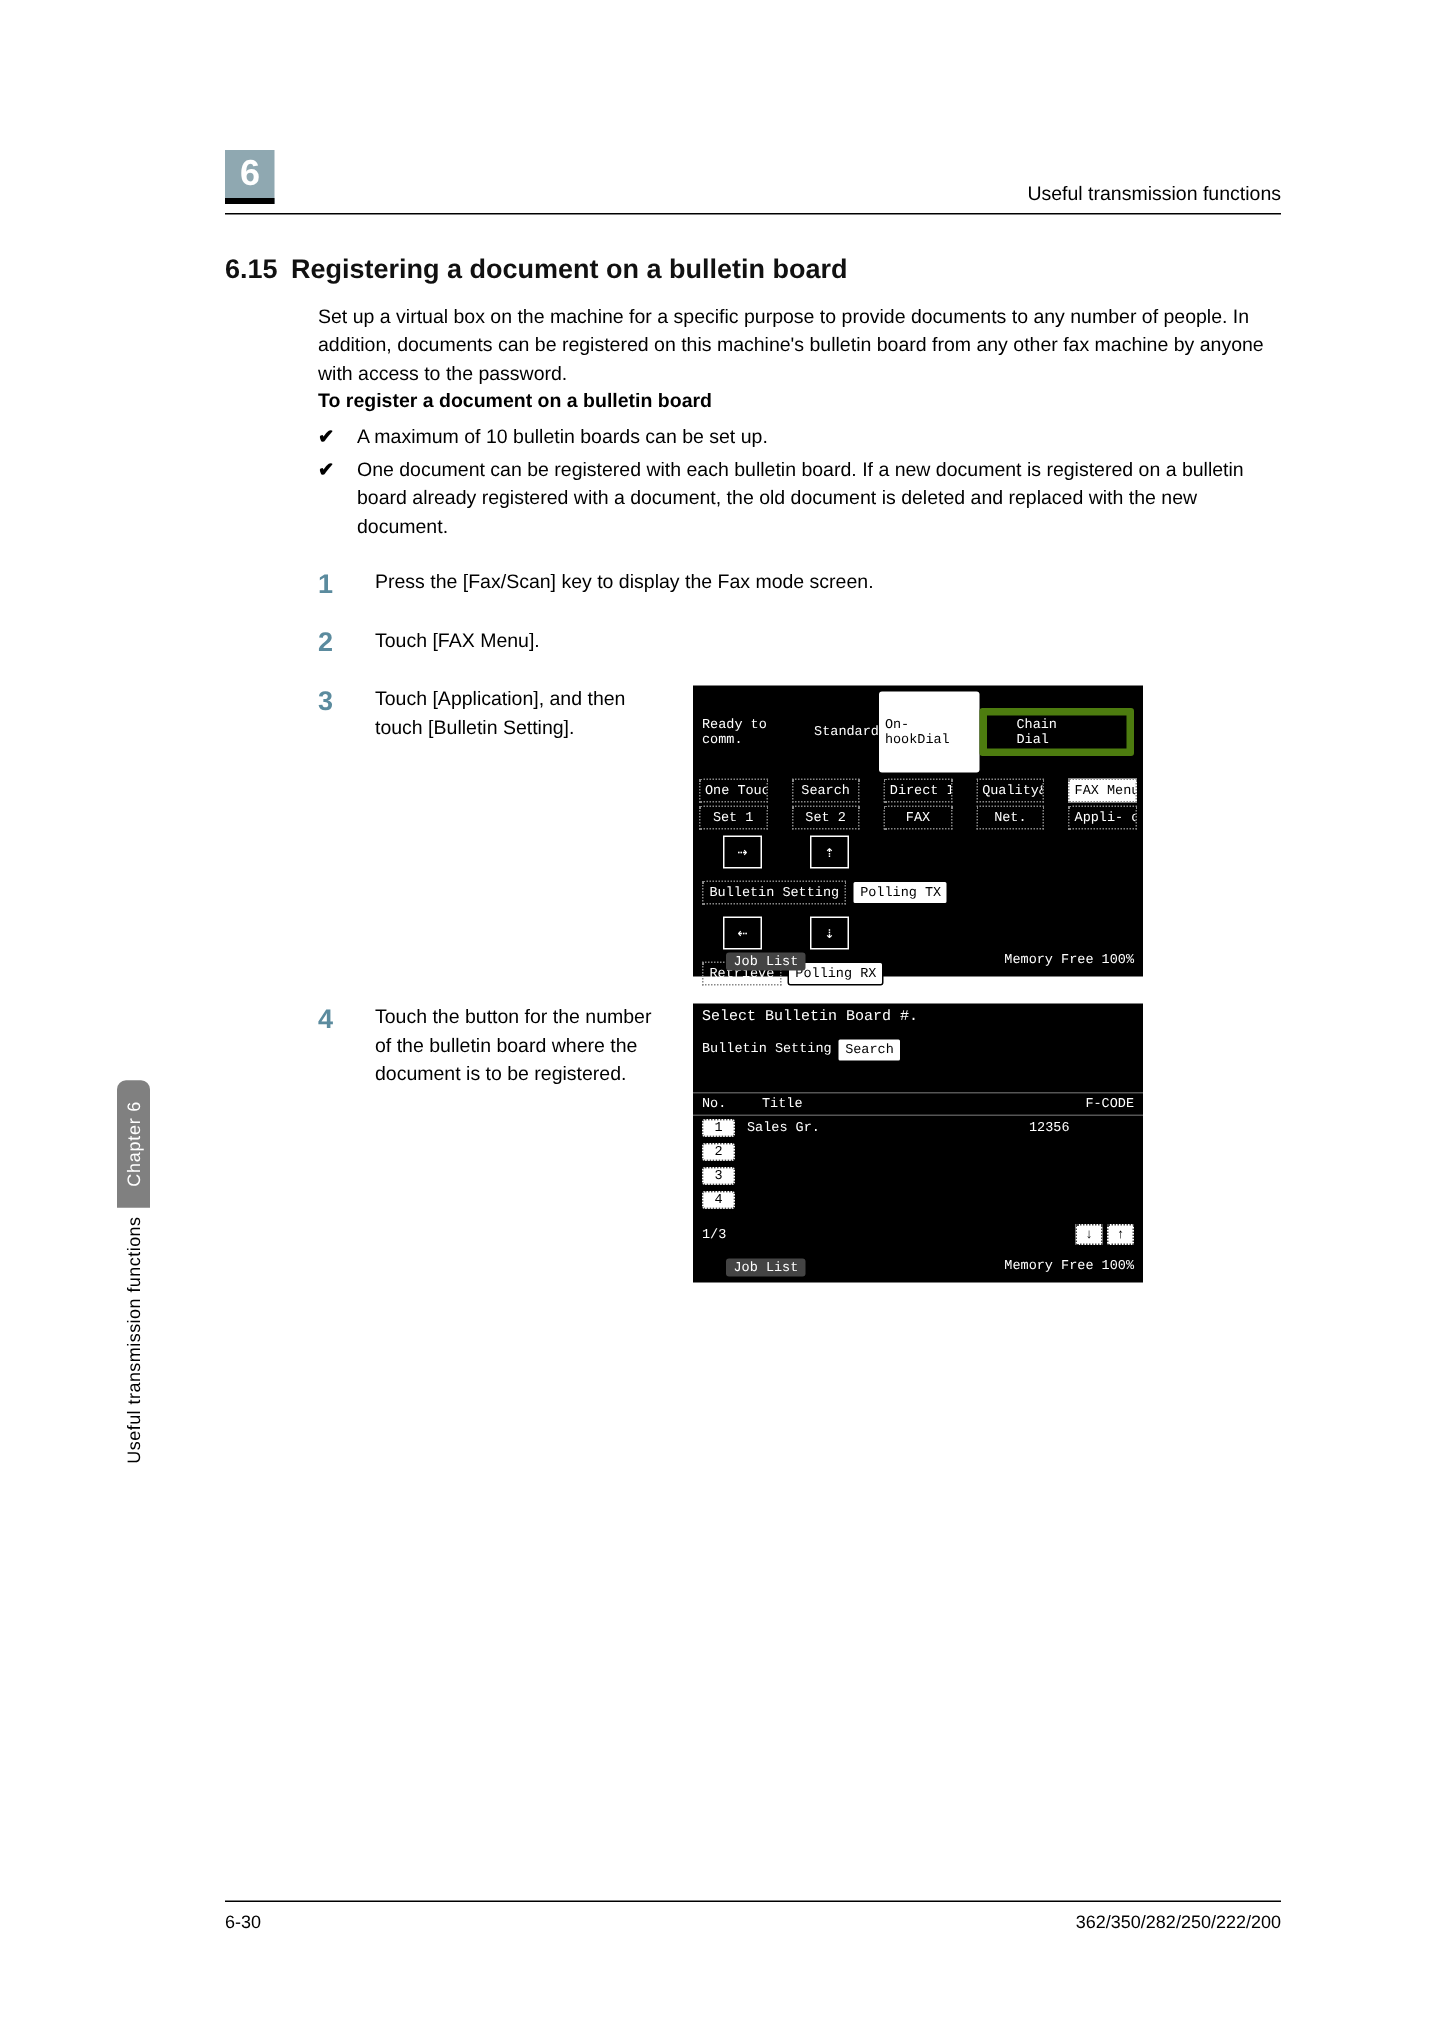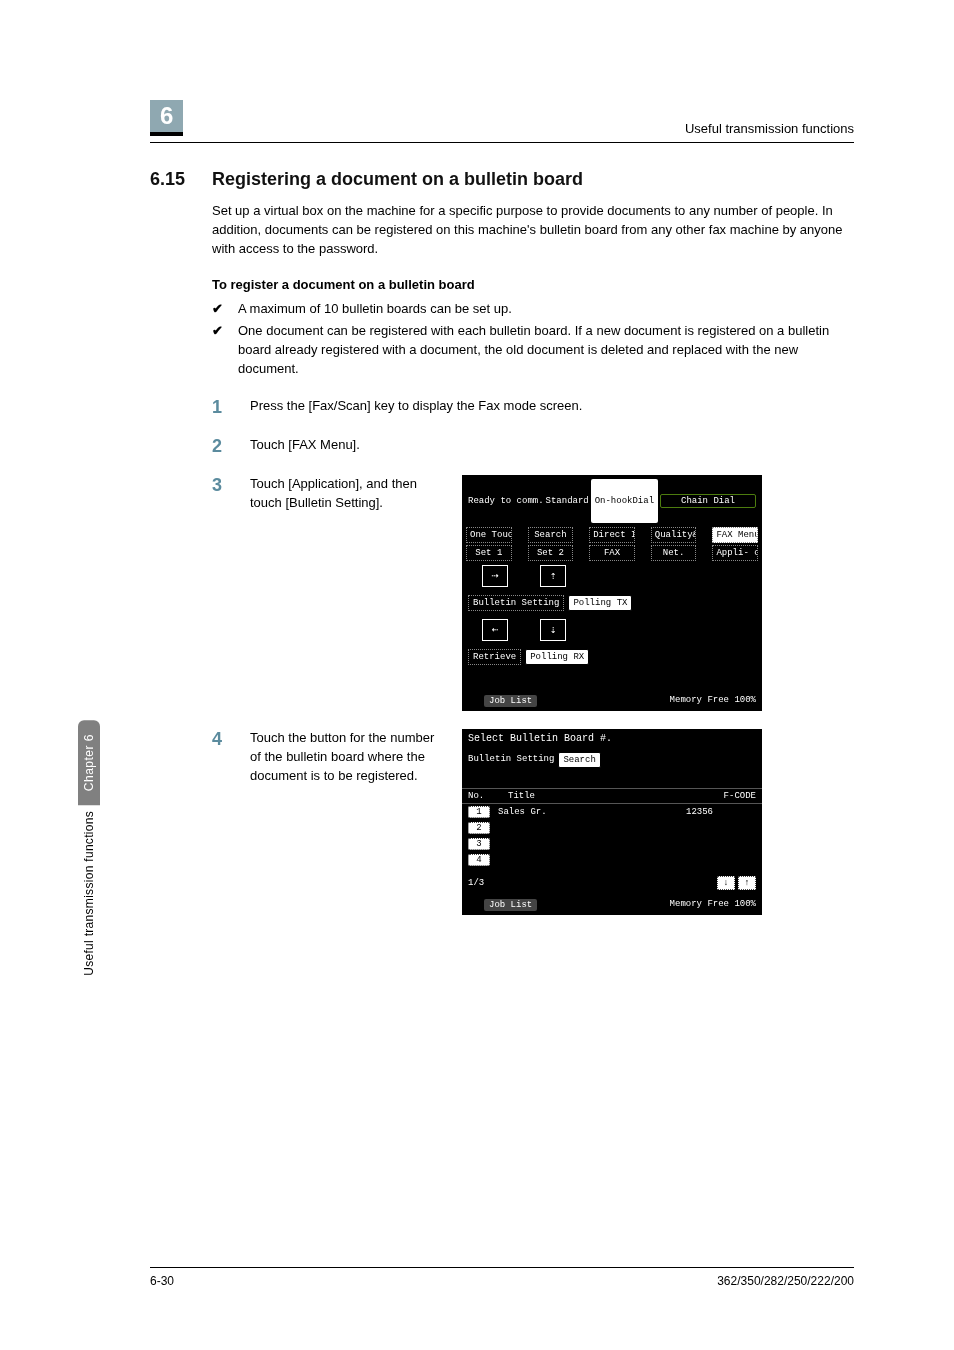--- a/index.html
+++ b/index.html
@@ -42,47 +42,47 @@
   .chapnum-box {
     background: #8fa8b1;
     color: #fff;
     font-weight: bold;
     font-size: 24px;
     padding: 2px 10px;
     border-bottom: 4px solid #000;
     margin-right: auto;
   }
   .runhead-title { font-size: 13px; }
-  .section-row { display: flex; gap: 18px; margin-bottom: 12px; }
+  .section-row { display: flex; margin-bottom: 12px; }
   .section-num { font-weight: bold; font-size: 18px; color: #111; min-width: 44px; }
   .section-title { font-weight: bold; font-size: 18px; color: #111; }
   .body-indent { margin-left: 62px; }
-  .para { font-size: 13px; line-height: 1.45; margin-bottom: 18px; }
+  .para { font-size: 13px; line-height: 1.45; }
   .subhead { font-weight: bold; font-size: 13px; margin-bottom: 8px; }
   .bullets { margin-bottom: 18px; }
   .bullet { display: flex; gap: 10px; font-size: 13px; line-height: 1.45; margin-bottom: 4px; }
   .checkmark { font-weight: bold; flex: 0 0 16px; }
   .steps { }
   .step { display: flex; gap: 22px; margin-bottom: 18px; align-items: flex-start; }
   .step-num { color: #5b8b9e; font-weight: bold; font-size: 18px; min-width: 16px; }
   .step-text { font-size: 13px; line-height: 1.45; flex: 0 0 190px; }
   .step-text-full { font-size: 13px; line-height: 1.45; flex: 1; }
   .screen {
-    width: 300px; height: 236px;
+    width: 300px; height: 194px;
     background: #000;
     color: #fff;
     font-family: "Courier New", monospace;
     font-size: 10px;
     position: relative;
     flex: 0 0 300px;
   }
   .screen2 { height: 186px; }
   .scr-top { padding: 4px 6px 2px 6px; display: flex; justify-content: space-between; align-items: center; }
   .pill { background: #fff; color: #000; border-radius: 2px; padding: 17px 4px; font-size: 9px; }
-  .pill-outline { border: 1px solid #4d7c0f; color:#fff; padding:1px 20px; font-size:9px; border-radius:2px; }
+  .pill-outline { border: 5px solid #4d7c0f; color:#fff; padding:1px 20px; font-size:9px; border-radius:2px; }
   .tabsrow { display: flex; gap: 16px; padding: 0 4px; margin-top: 2px; }
   .tab { background:#000; border:1px dotted #888; color:#fff; padding:2px 3px; font-size:9px; flex:1; text-align:center; overflow:hidden; white-space:nowrap; }
   .tab-active { background:#fff; color:#000; }
   .btnrow { display:flex; gap:4px; padding: 4px 6px; align-items:center; }
   .sqbtn { background:#fff; color:#000; border:1px solid #000; padding:2px 4px; font-size:9px; border-radius:2px; }
   .sqbtn-dotted { border:1px dotted #888; color:#fff; padding:2px 4px; font-size:9px; }
   .iconbox { width:26px; height:22px; border:1px solid #fff; display:flex; align-items:center; justify-content:center; font-size:11px; margin: 0 14px; }
   .scr-label { font-size:9px; }
   .scr-bottom { position:absolute; bottom:2px; left:16px; right:0; display:flex; justify-content:space-between; padding:2px 6px; font-size:9px; }
   .scr-bottom .joblist { background:#444; color:#fff; padding:1px 5px; border-radius:2px; }

